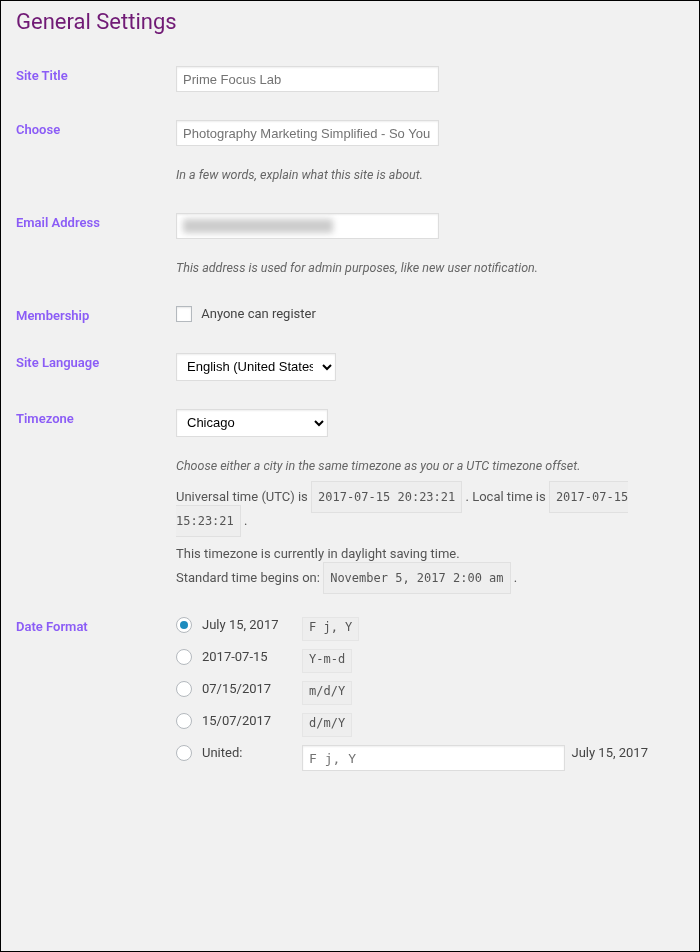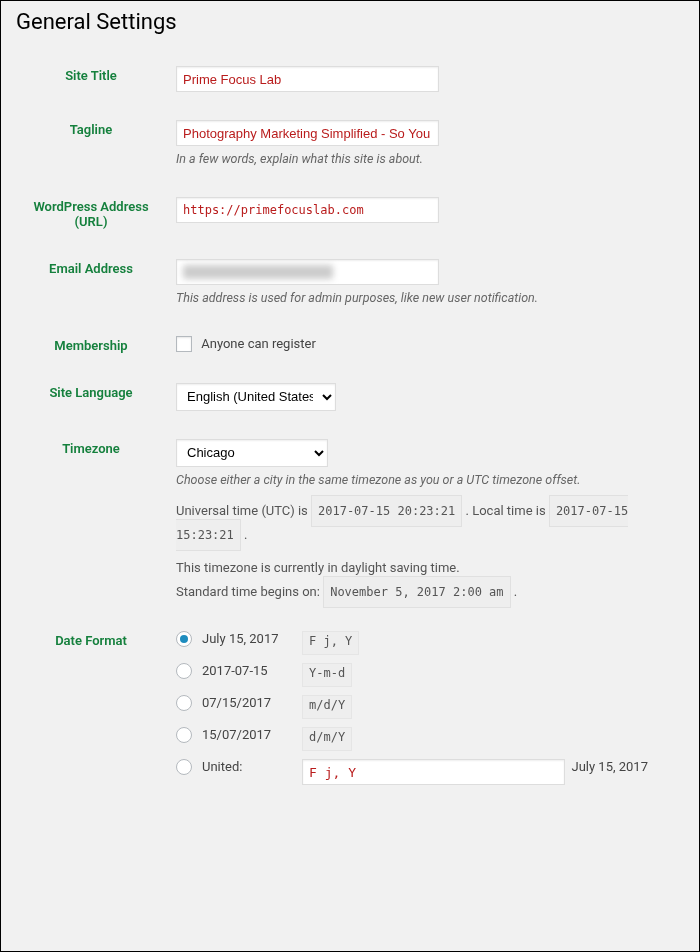--- a/index.html
+++ b/index.html
@@ -13,65 +13,65 @@
   .wrap {
     background: #f1f1f1;
     padding: 8px 15px 20px 15px;
     border: 1px solid #000;
     width: 700px;
     min-height: 952px;
   }
   h1 {
     font-size: 22px;
     font-weight: 400;
-    color: #000000;
+    color: #701a75;
     margin-bottom: 18px;
   }
   .form-table {
     width: 100%;
     border-collapse: collapse;
   }
   .form-table th {
-    text-align: center;
+    text-align: left;
     font-weight: 600;
     vertical-align: top;
     width: 160px;
     padding: 16px 10px 16px 0;
     font-size: 13px;
-    color: #15803d;
+    color: #8b5cf6;
   }
   .form-table td {
     padding: 14px 10px 14px 0;
     vertical-align: top;
     font-size: 13px;
   }
   input[type="text"], input[type="url"], input[type="email"] {
     width: 263px;
     padding: 3px 6px;
     border: 1px solid #ddd;
     box-shadow: inset 0 1px 2px rgba(0,0,0,0.07);
     background: #fff;
     font-size: 13px;
     height: 26px;
-    color: #b91c1c;
+    color: #737373;
   }
   input.code { font-family: Consolas, Monaco, monospace; font-size: 12px; }
   select {
     border: 1px solid #ddd;
     background: #fff;
     font-size: 13px;
     height: 28px;
     padding: 2px 6px;
     box-shadow: inset 0 1px 2px rgba(0,0,0,0.07);
   }
   .description {
     font-style: italic;
     color: #666;
     font-size: 12.5px;
-    margin-top: 4px;
+    margin-top: 20px;
     line-height: 1.5;
   }
   a { color: #0073aa; text-decoration: underline; }
   .code-box {
     background: #eee;
     padding: 8px 6px;
     font-family: Consolas, Monaco, monospace;
     font-size: 12px;
     border: 1px solid #e0e0e0;
     color: #555;
@@ -155,31 +155,27 @@
 
   <table class="form-table">
 
     <tbody>
         <tr>
       <th>Site Title</th>
       <td><input type="text" value="Prime Focus Lab" style=""></td>
     </tr>
 
     <tr>
-      <th>Tagline</th>
+      <th>Choose</th>
       <td>
         <input type="text" value="Photography Marketing Simplified - So You Can Focus" style="">
         <p class="description">In a few words, explain what this site is about.</p>
       </td>
     </tr>
 
-    <tr>
-      <th>WordPress Address (URL)</th>
-      <td><input type="url" class="code" value="https://primefocuslab.com" style=""></td>
-    </tr>
 
 
     <tr>
       <th>Email Address</th>
       <td>
         <div class="blur-box"></div>
         <p class="description">This address is used for admin purposes, like new user notification.</p>
       </td>
     </tr>
 

